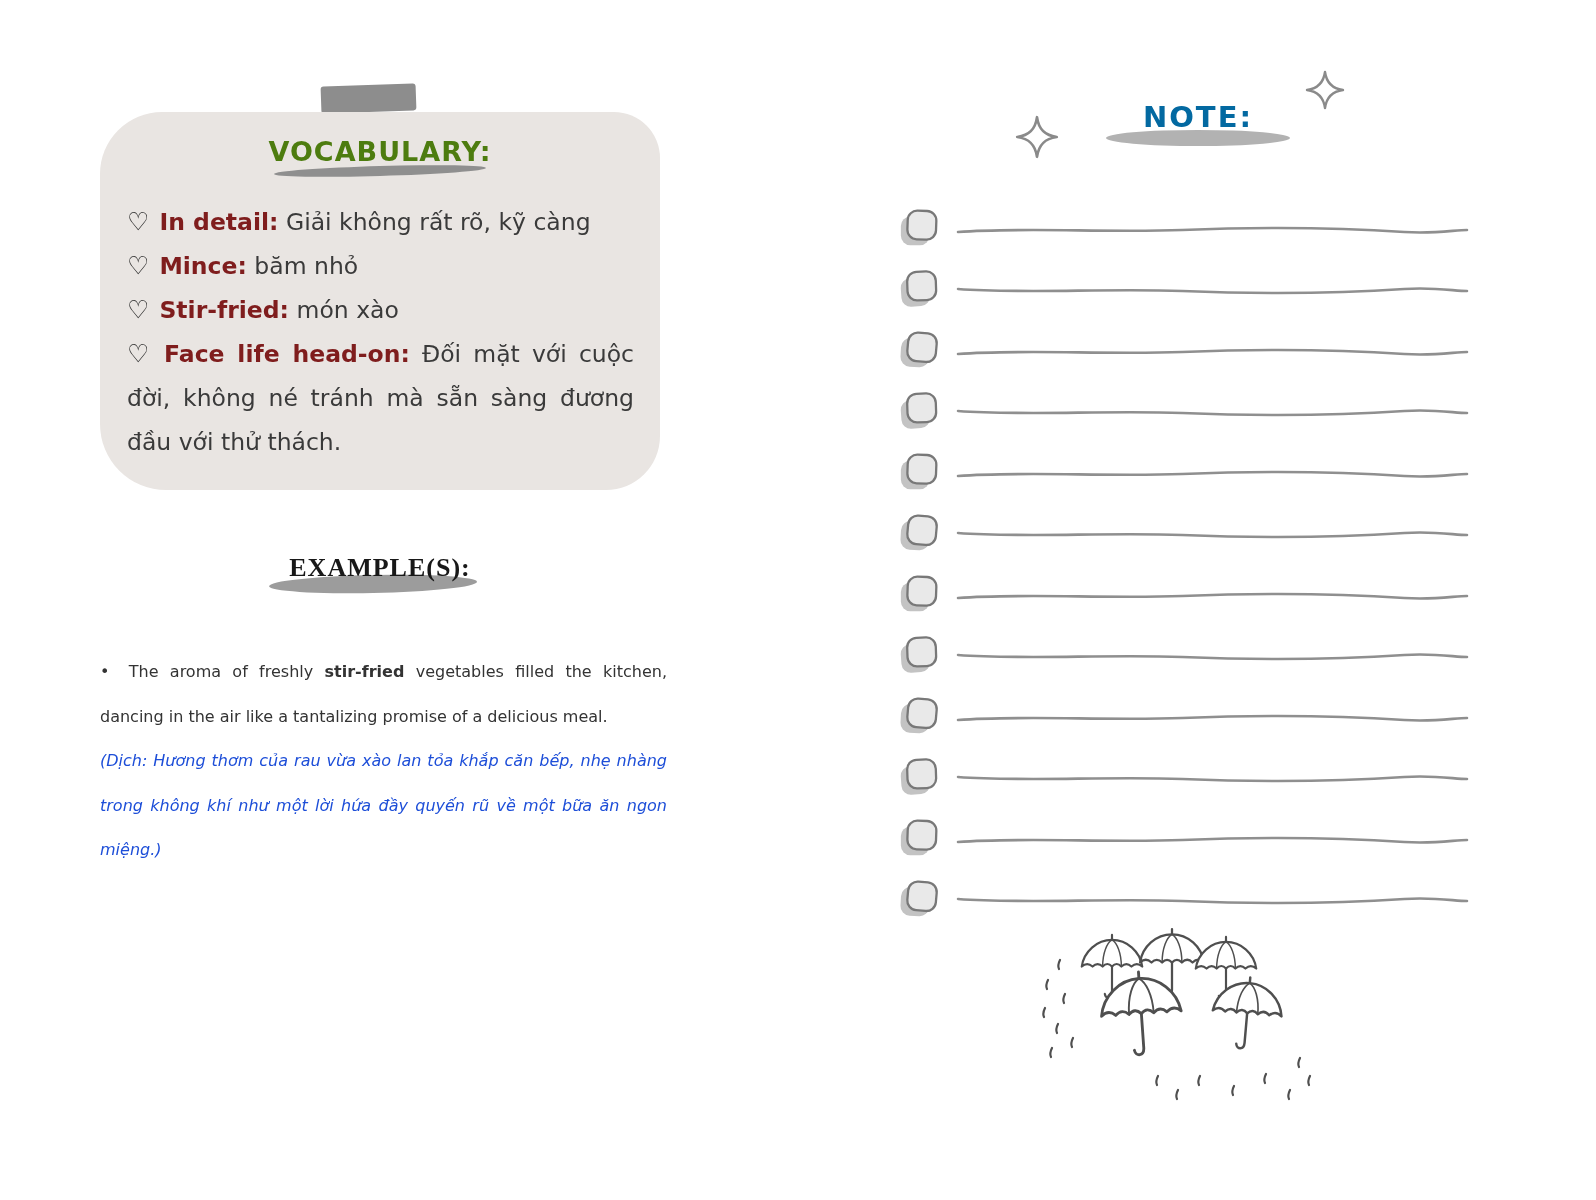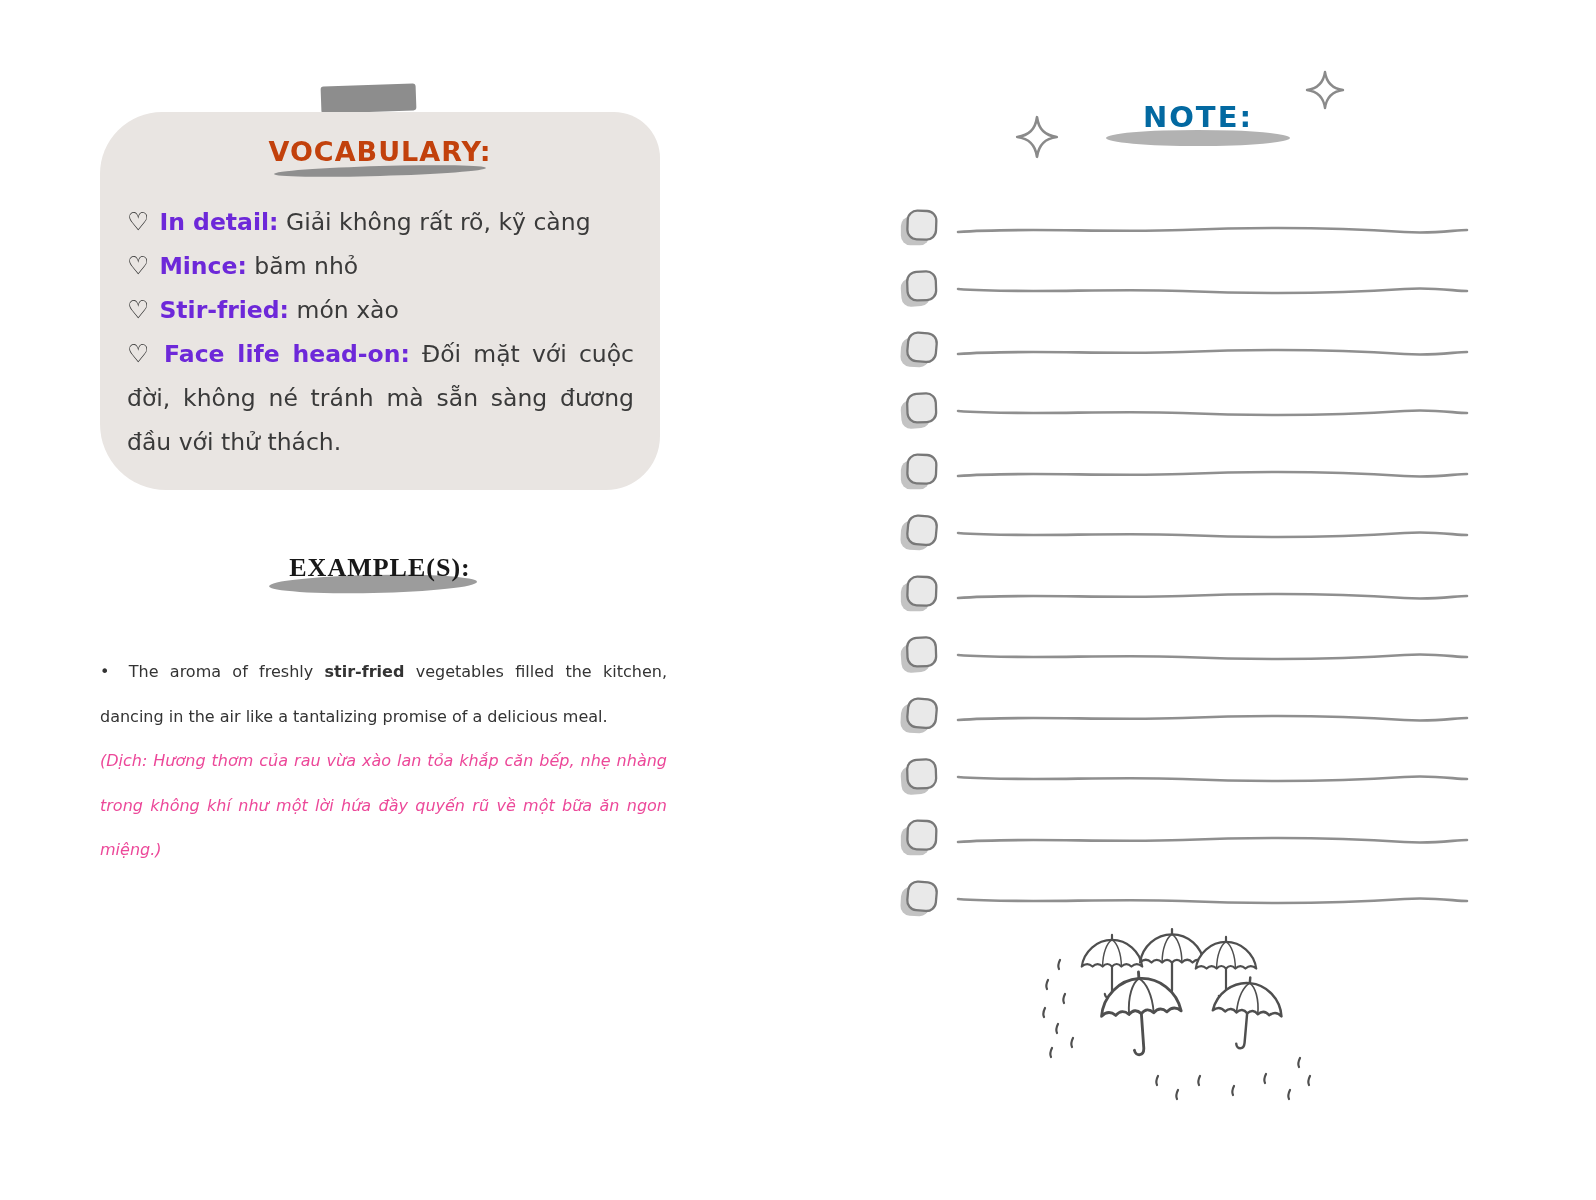--- a/index.html
+++ b/index.html
@@ -23,45 +23,45 @@
     background:#8d8d8d;border-radius:3px;transform:rotate(-2deg);
   }
   .vocab-card{
     position:absolute;left:100px;top:112px;width:560px;height:378px;
     background:var(--card-bg);
     border-radius:62px 46px 54px 66px;
   }
   .vocab-title-wrap{position:absolute;left:0;right:0;top:24px;text-align:center;}
   .vocab-title{
     display:inline-block;margin:0;font-size:27px;font-weight:bold;
-    letter-spacing:1px;color:#c2410c;
+    letter-spacing:1px;color:#4d7c0f;
   }
   .vocab-underline{display:block;margin:-3px auto 0;}
   .vocab-list{
     position:absolute;left:27px;right:26px;top:88px;
     font-size:23.5px;line-height:44px;color:#3a3a3a;text-align:justify;
   }
   .vocab-item .bullet{margin-right:10px;font-size:25px;color:#2b2b2b;}
-  .vocab-item .term{font-weight:bold;color:#6d28d9;}
+  .vocab-item .term{font-weight:bold;color:#7f1d1d;}
 
   .examples-heading-wrap{position:absolute;left:100px;top:553px;width:560px;text-align:center;}
   .h-wrap{position:relative;display:inline-block;}
   .examples-title{
     position:relative;z-index:1;font-size:26px;font-weight:bold;
     letter-spacing:1px;color:#181818;font-family:Liberation Serif, serif;
   }
   .examples-ellipse{position:absolute;left:-24px;bottom:-13px;z-index:0;}
 
   .example-block{
     position:absolute;left:100px;top:650px;width:567px;
     font-size:16px;line-height:44.5px;color:#333;text-align:justify;
   }
   .example-en{margin:0;}
   .example-en .bullet{margin-right:8px;}
-  .example-vi{margin:0;font-style:italic;color:#ec4899;}
+  .example-vi{margin:0;font-style:italic;color:#1d4ed8;}
 
   
   .sparkle{position:absolute;}
   .sparkle-left{left:1015px;top:115px;width:44px;height:44px;}
   .sparkle-right{left:1305px;top:70px;width:40px;height:40px;}
 
   .note-heading-wrap{position:absolute;left:1100px;top:100px;width:196px;text-align:center;}
   .note-title{
     position:relative;z-index:1;display:inline-block;margin:0;
     font-size:29px;font-weight:bold;letter-spacing:2px;color:#0369a1;

